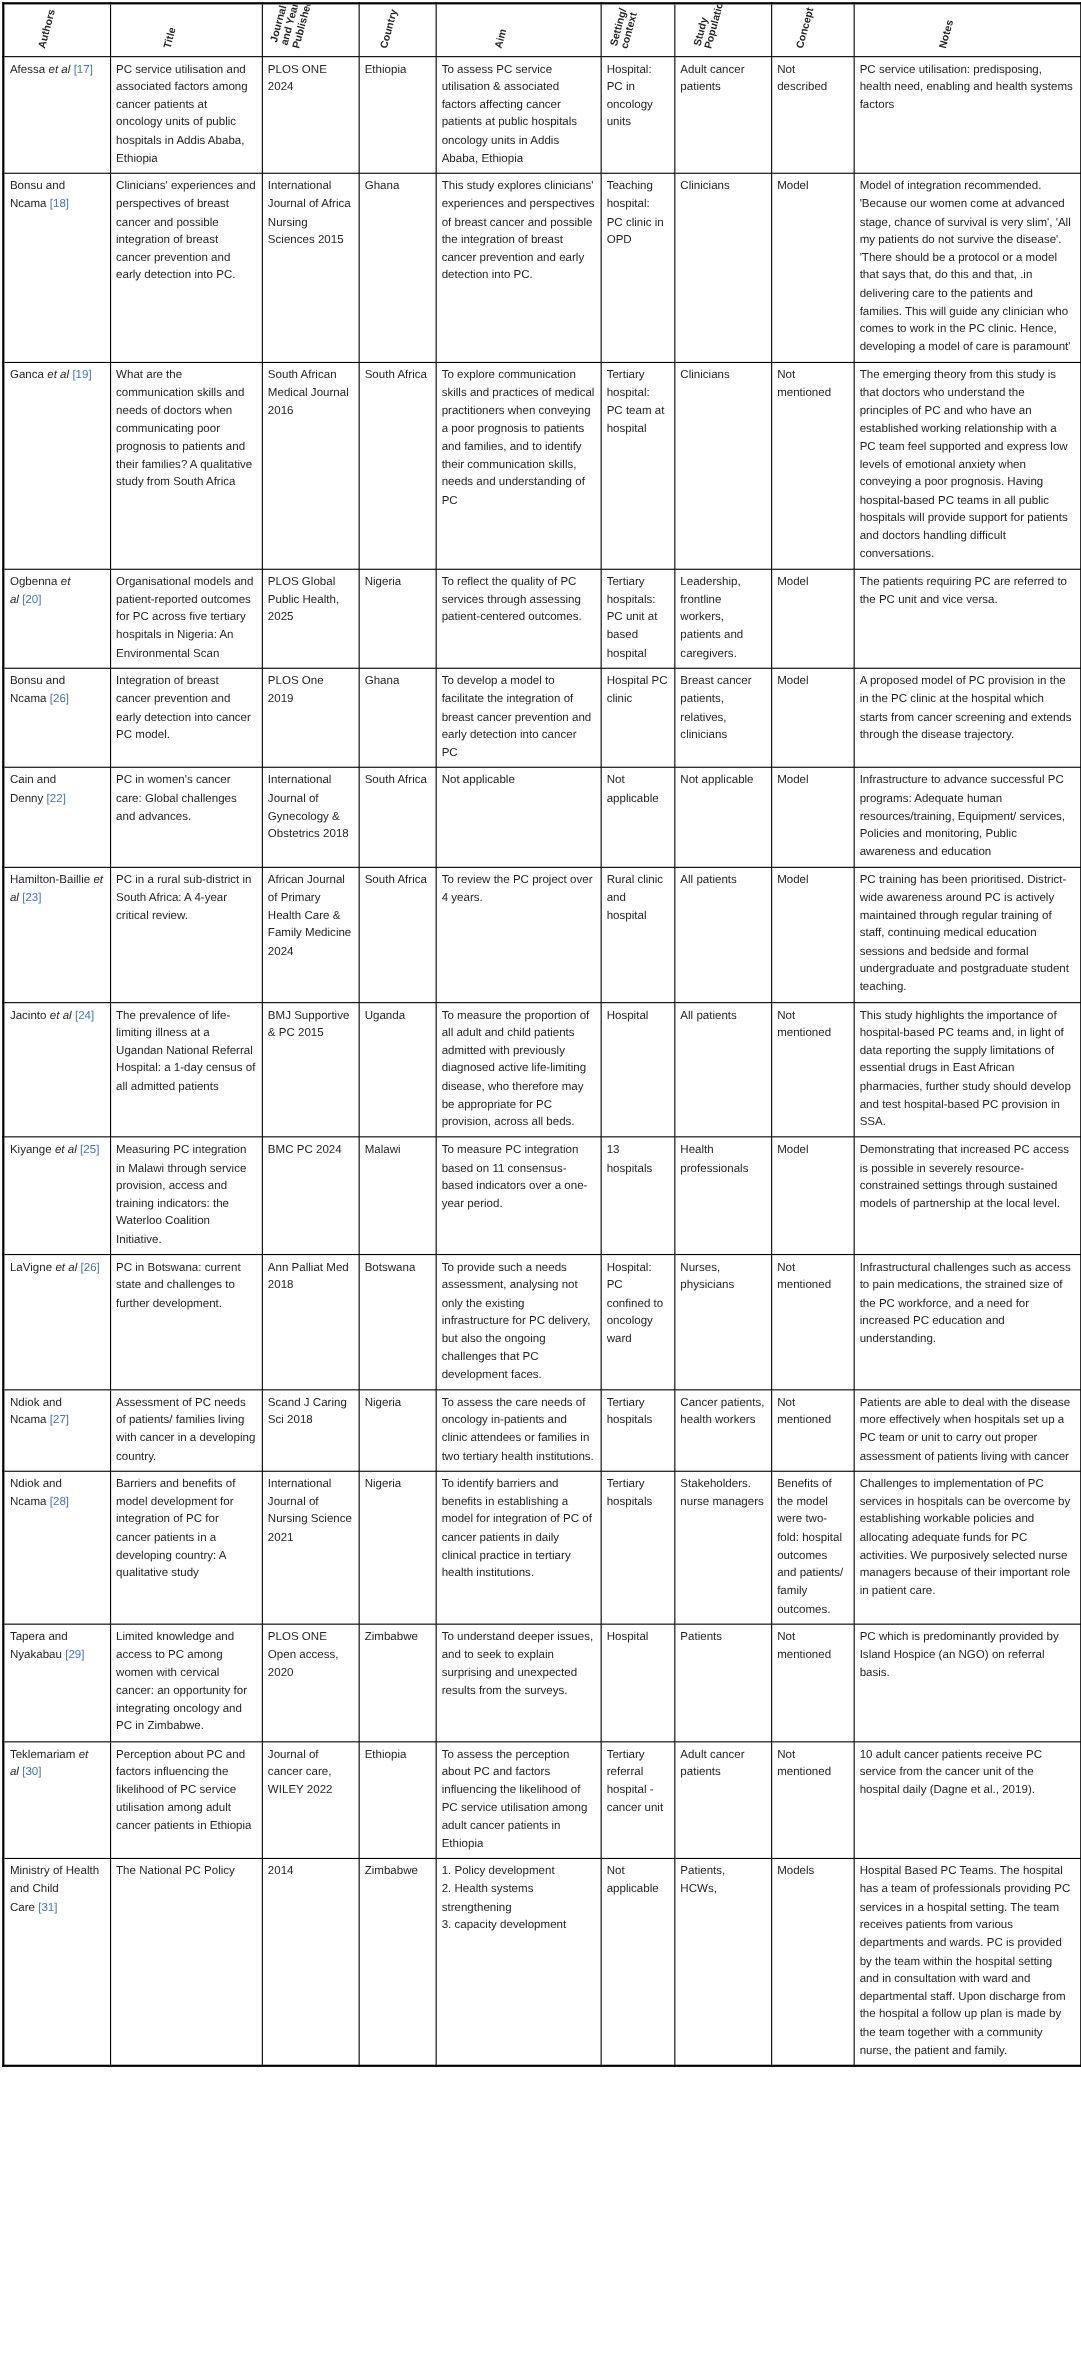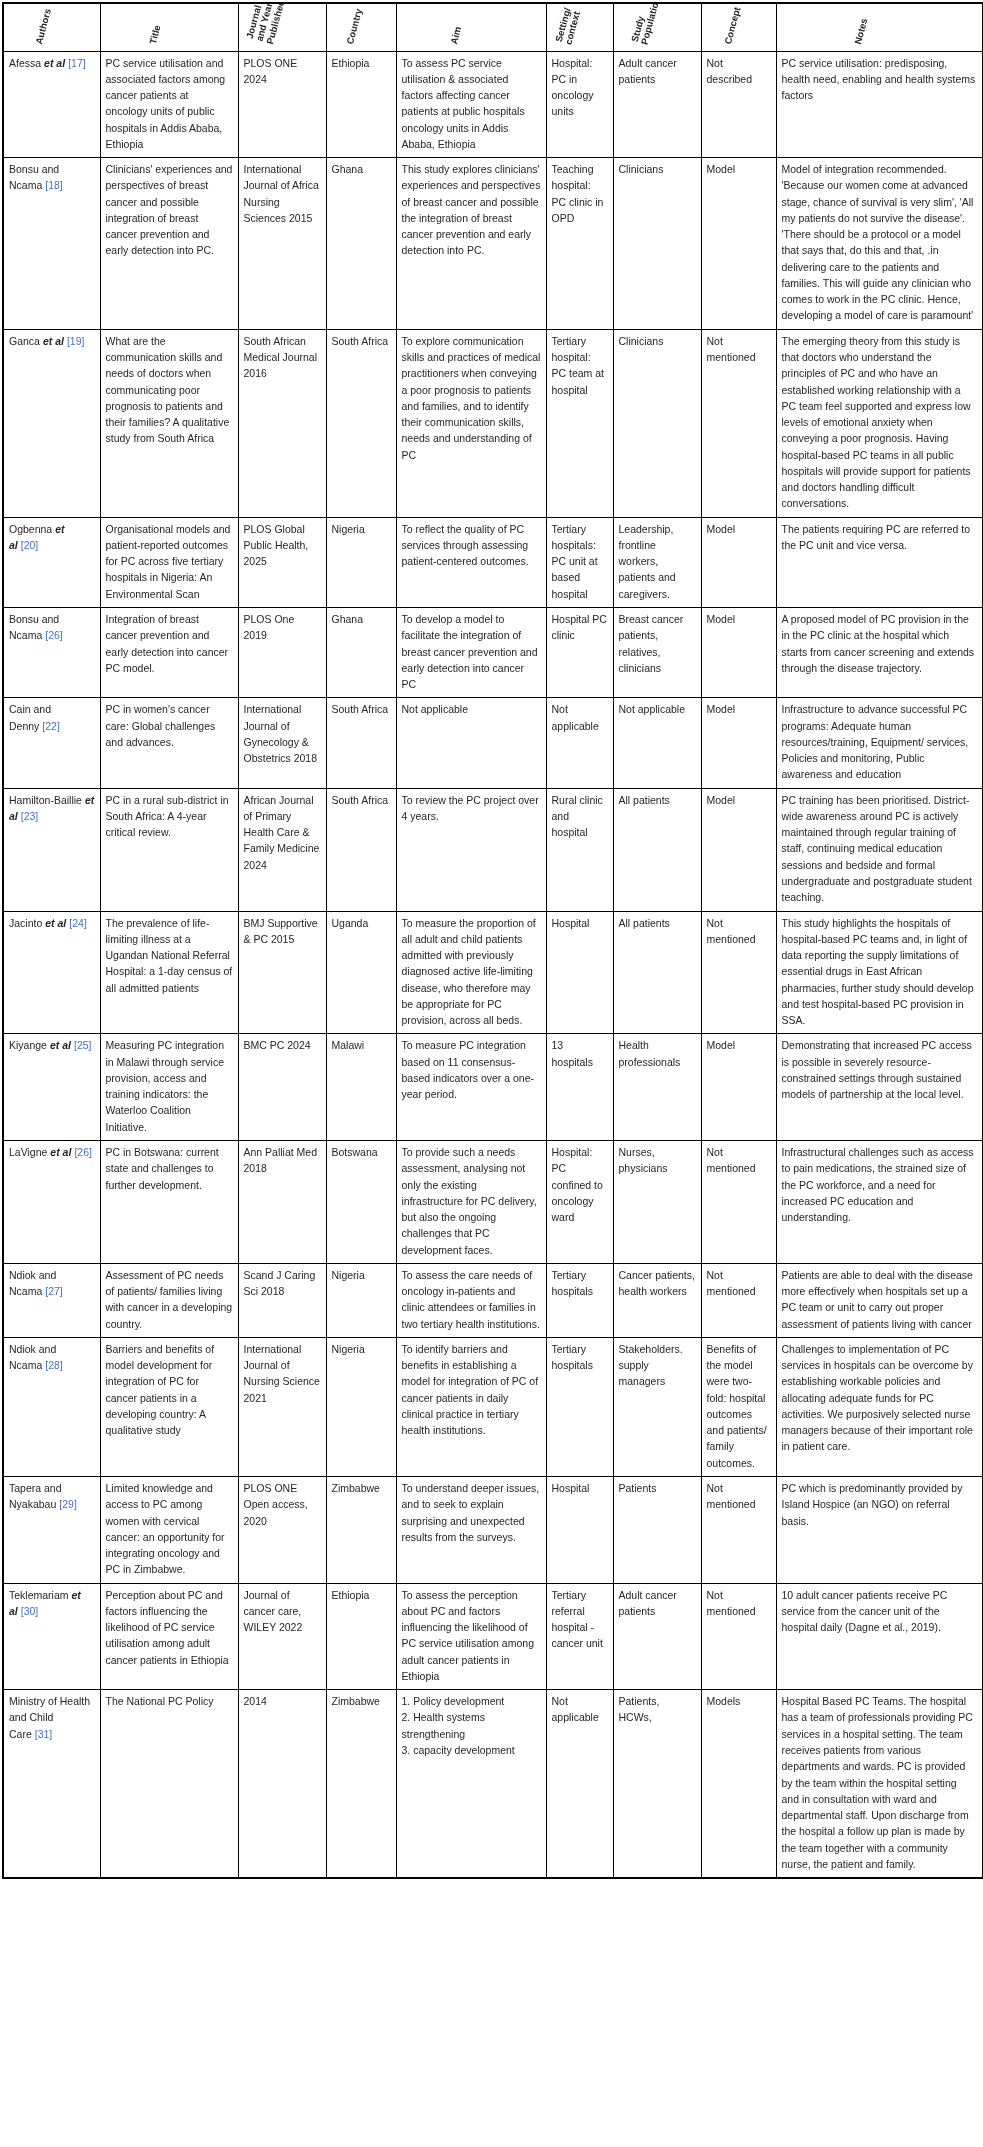--- a/index.html
+++ b/index.html
@@ -39,21 +39,21 @@
     bottom: 5px;
     left: 42%;
     transform: rotate(-75deg);
     transform-origin: 0 100%;
     white-space: pre-line;
     font-size: 9.5px;
     line-height: 1.1;
     text-align: left;
   }
   td.c { white-space: pre-line; }
-  .author-etal { font-style: italic; margin-left: 3px; font-weight: bold; }
+  .author-etal { font-style: italic; margin-left: 3px; }
   .author-etal:empty { margin-left: 0; }
   .author-ref { margin-left: 3px; color: #4472c4; cursor: pointer; }
   .key-line {
     font-size: 10.5px;
     line-height: 1.3;
     margin: 2px 0 0 1px;
     color: #000;
   }
 </style>
 </head>
@@ -188,21 +188,21 @@
     </tr>
         <tr>
       <td><span class="author-pre">Jacinto</span><span class="author-etal">et al</span><span class="author-ref">[24]</span></td>
       <td class="c">The prevalence of life-limiting illness at a Ugandan National Referral Hospital: a 1-day census of all admitted patients</td>
       <td class="c">BMJ Supportive &amp; PC 2015</td>
       <td class="c">Uganda</td>
       <td class="c">To measure the proportion of all adult and child patients admitted with previously diagnosed active life-limiting disease, who therefore may be appropriate for PC provision, across all beds.</td>
       <td class="c">Hospital</td>
       <td class="c">All patients</td>
       <td class="c">Not mentioned</td>
-      <td class="c">This study highlights the hospitals of hospital-based PC teams and, in light of data reporting the supply limitations of essential drugs in East African pharmacies, further study should develop and test hospital-based PC provision in SSA.</td>
+      <td class="c">This study highlights the importance of hospital-based PC teams and, in light of data reporting the supply limitations of essential drugs in East African pharmacies, further study should develop and test hospital-based PC provision in SSA.</td>
     </tr>
         <tr>
       <td><span class="author-pre">Kiyange</span><span class="author-etal">et al</span><span class="author-ref">[25]</span></td>
       <td class="c">Measuring PC integration in Malawi through service provision, access and training indicators: the Waterloo Coalition Initiative.</td>
       <td class="c">BMC PC 2024</td>
       <td class="c">Malawi</td>
       <td class="c">To measure PC integration based on 11 consensus-based indicators over a one-year period.</td>
       <td class="c">13 hospitals</td>
       <td class="c">Health professionals</td>
       <td class="c">Model</td>
@@ -230,21 +230,21 @@
       <td class="c">Not mentioned</td>
       <td class="c">Patients are able to deal with the disease more effectively when hospitals set up a PC team or unit to carry out proper assessment of patients living with cancer</td>
     </tr>
         <tr>
       <td><span class="author-pre">Ndiok and Ncama</span><span class="author-etal"></span><span class="author-ref">[28]</span></td>
       <td class="c">Barriers and benefits of model development for integration of PC for cancer patients in a developing country: A qualitative study</td>
       <td class="c">International Journal of Nursing Science 2021</td>
       <td class="c">Nigeria</td>
       <td class="c">To identify barriers and benefits in establishing a model for integration of PC of cancer patients in daily clinical practice in tertiary health institutions.</td>
       <td class="c">Tertiary hospitals</td>
-      <td class="c">Stakeholders. supply managers</td>
+      <td class="c">Stakeholders. nurse managers</td>
       <td class="c">Benefits of the model were two-fold: hospital outcomes and patients/ family outcomes.</td>
       <td class="c">Challenges to implementation of PC services in hospitals can be overcome by establishing workable policies and allocating adequate funds for PC activities. We purposively selected nurse managers because of their important role in patient care.</td>
     </tr>
         <tr>
       <td><span class="author-pre">Tapera and Nyakabau</span><span class="author-etal"></span><span class="author-ref">[29]</span></td>
       <td class="c">Limited knowledge and access to PC among women with cervical cancer: an opportunity for integrating oncology and PC in Zimbabwe.</td>
       <td class="c">PLOS ONE Open access, 2020</td>
       <td class="c">Zimbabwe</td>
       <td class="c">To understand deeper issues, and to seek to explain surprising and unexpected results from the surveys.</td>
       <td class="c">Hospital</td>

